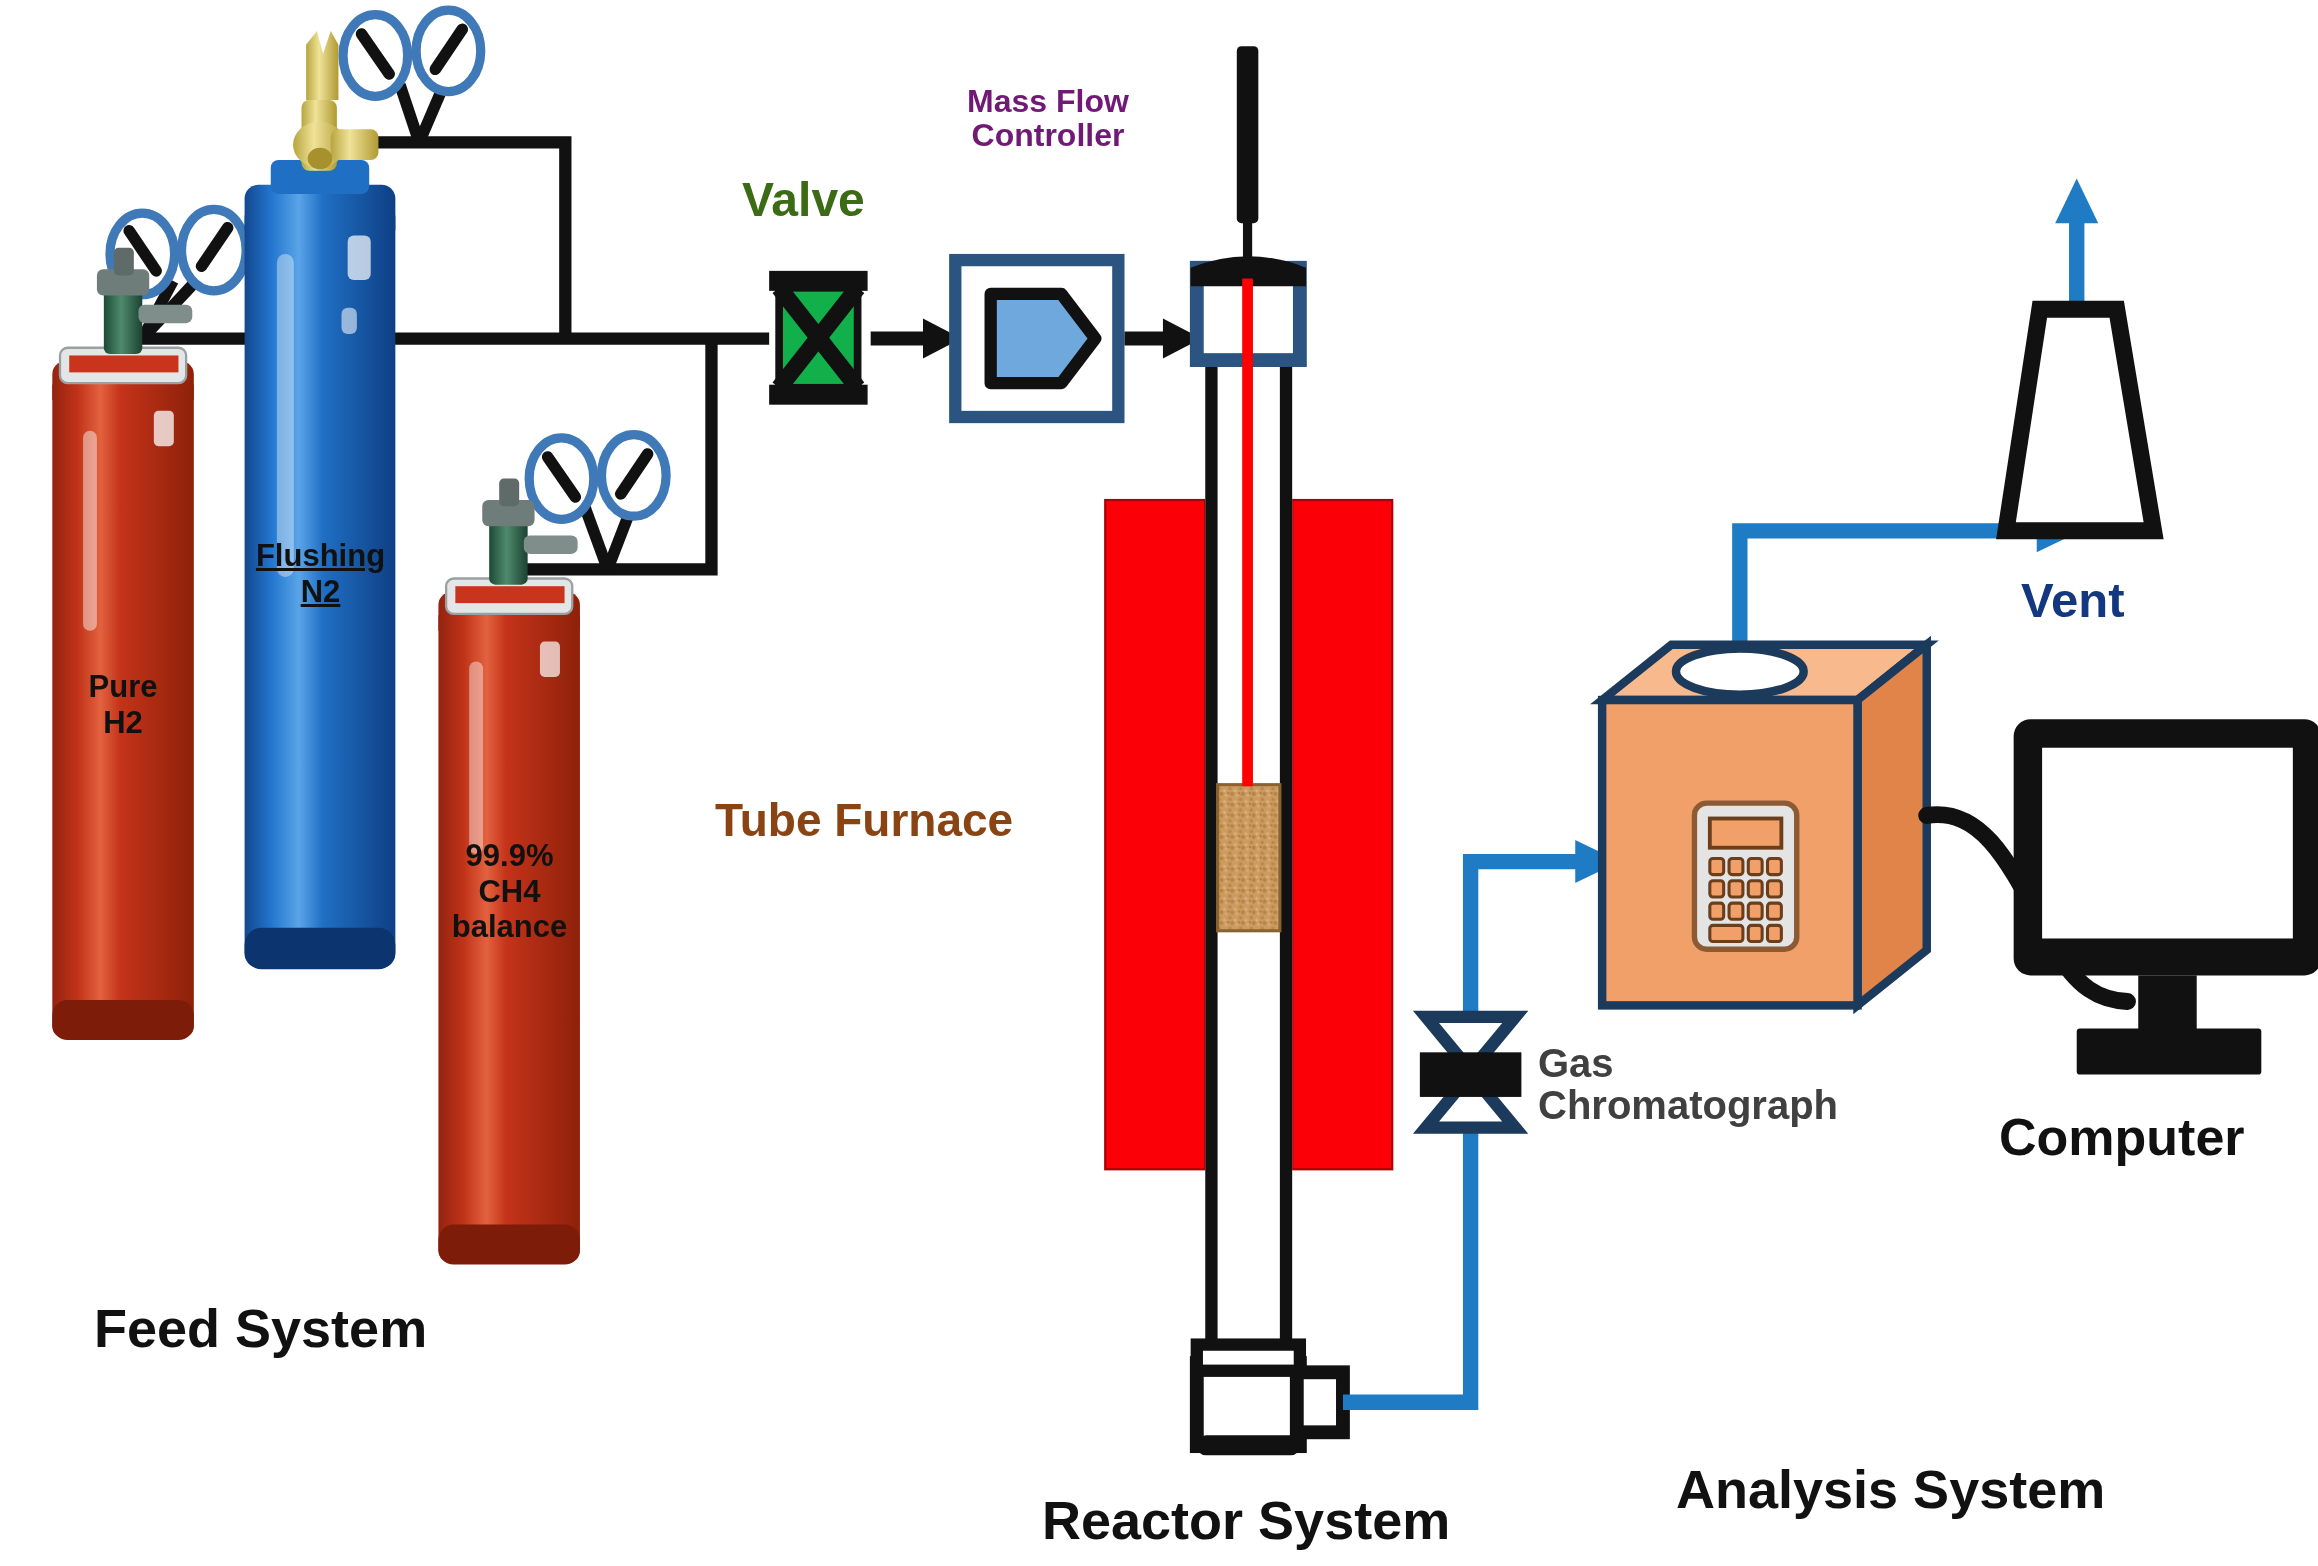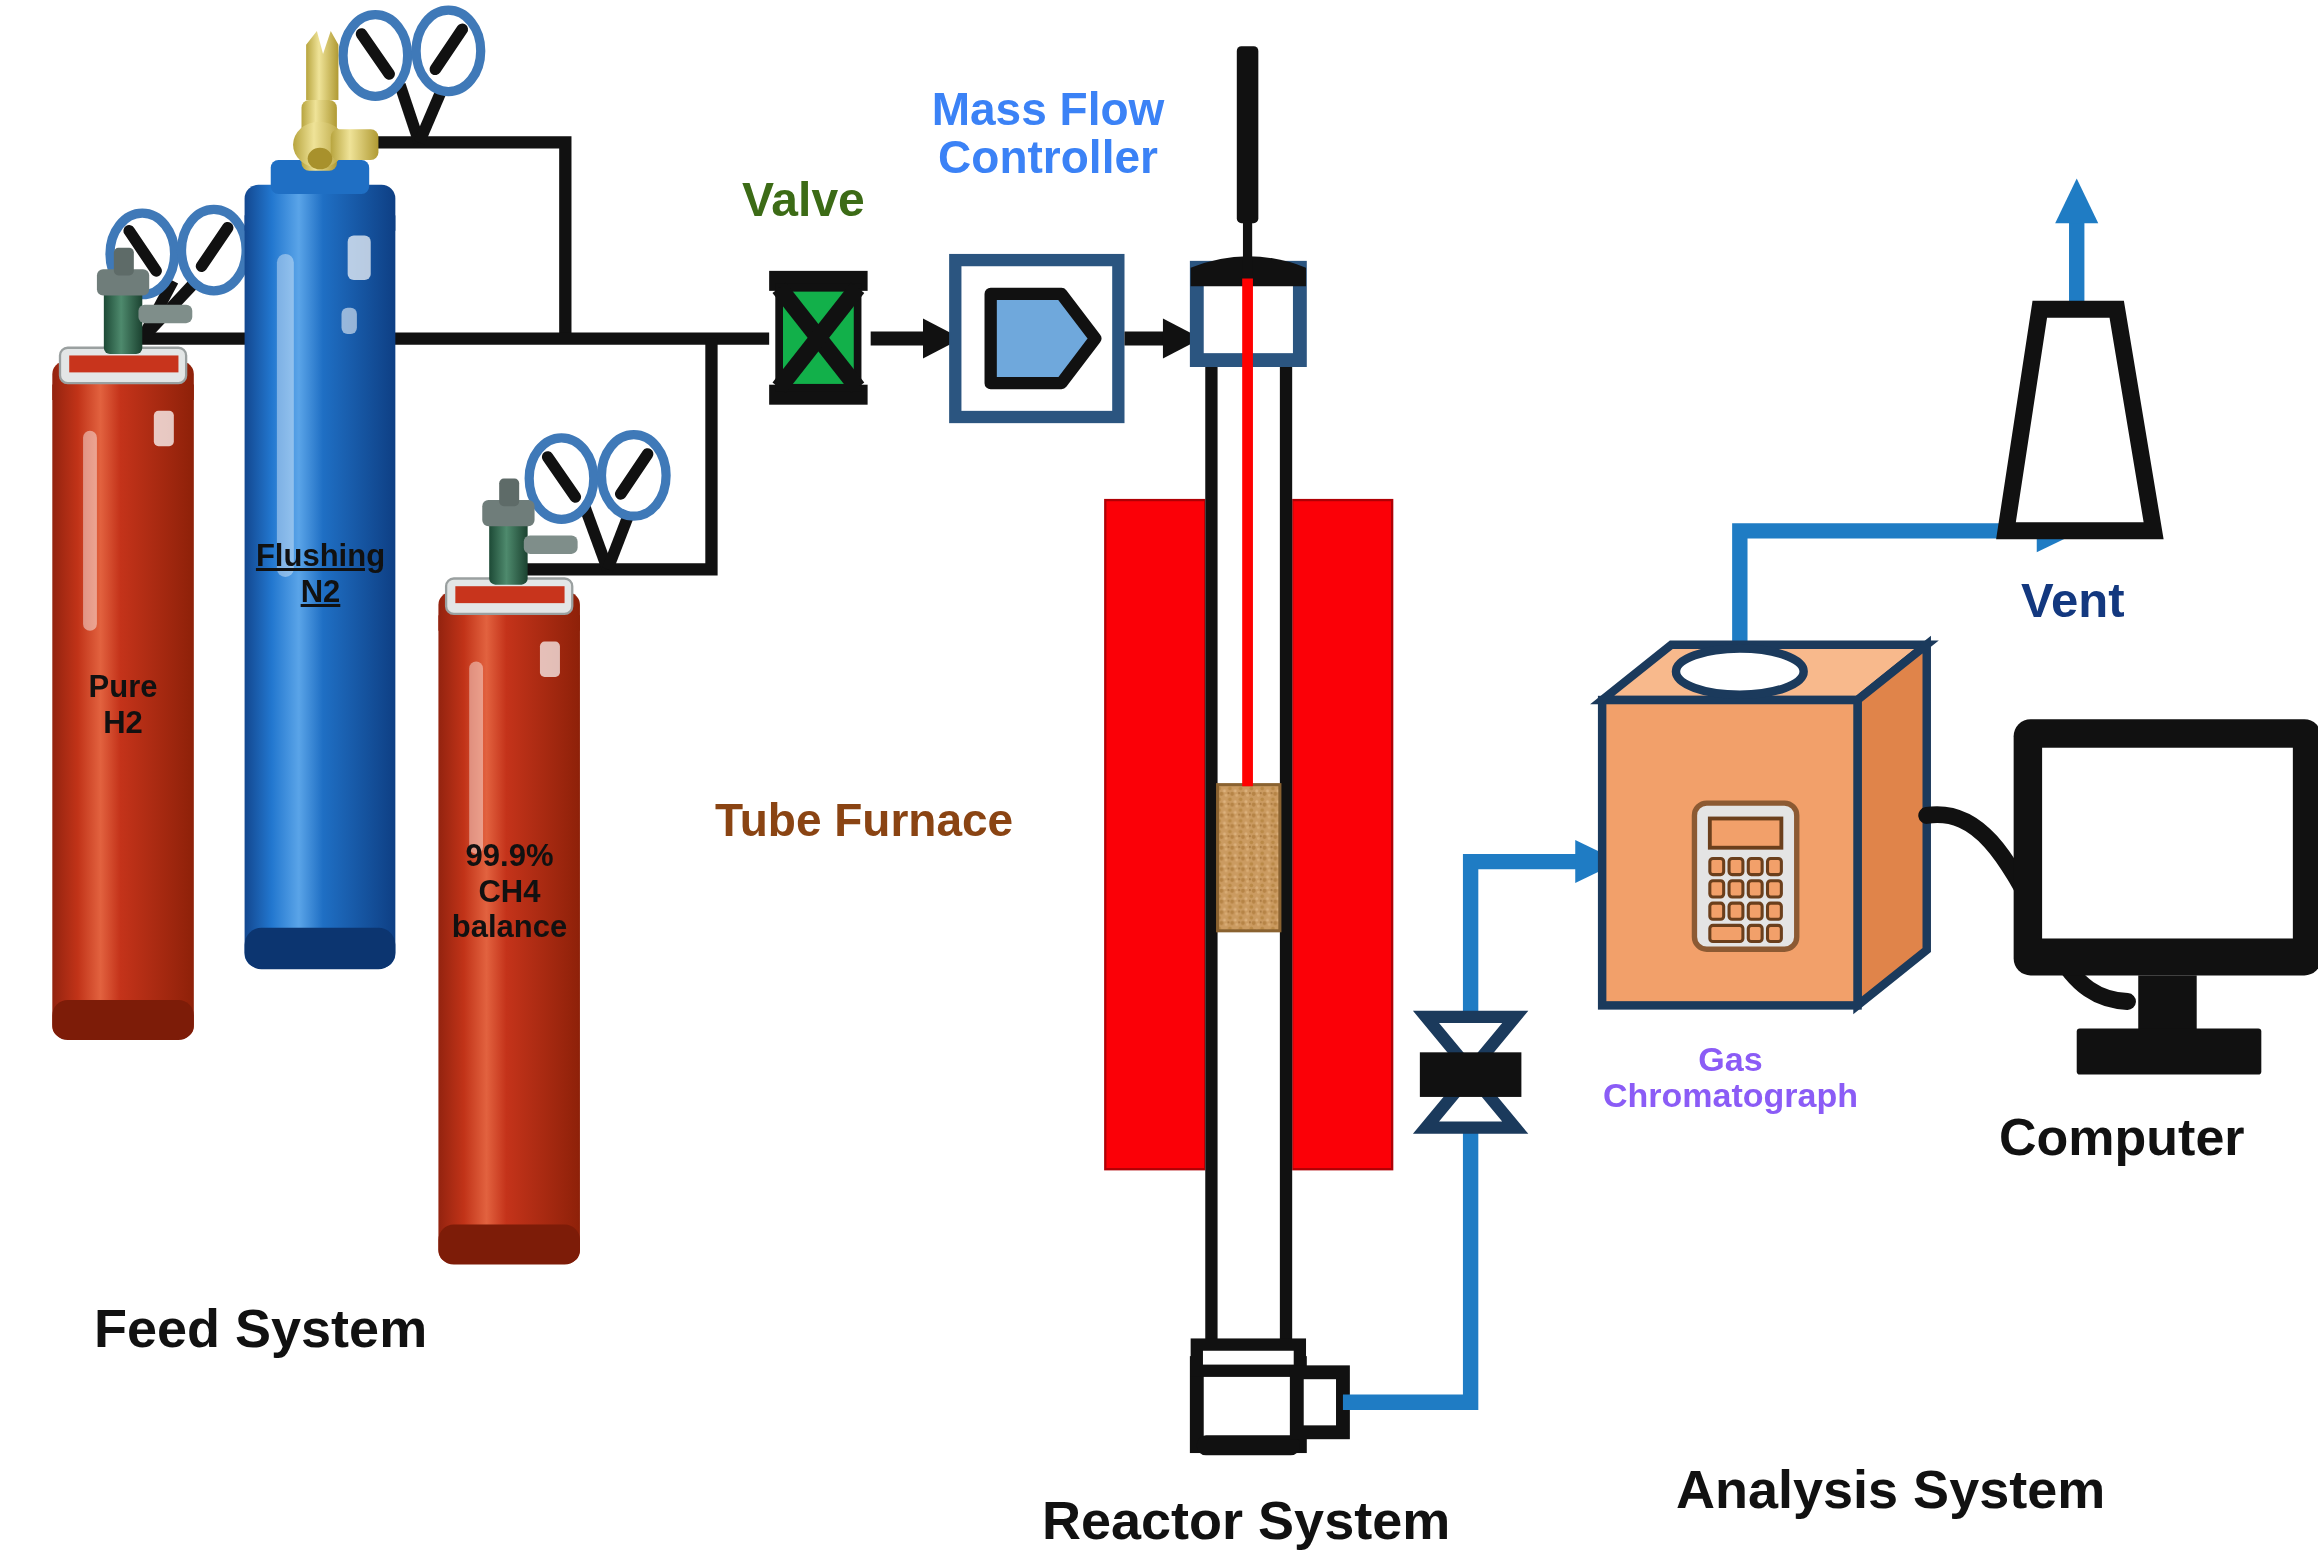--- a/index.html
+++ b/index.html
@@ -269,29 +269,29 @@
 
   <div class="cyl-lbl" style="left:245px;top:538px;width:151px;font-size:31px;white-space:pre-line;text-decoration:underline;">Flushing
 N2</div>
 
   <div class="cyl-lbl" style="left:431px;top:838px;width:157px;font-size:31px;white-space:pre-line;">99.9%
 CH4
 balance</div>
 
   <div class="lbl" style="left:742px;top:175px;font-size:48px;color:#3c6b16;">Valve</div>
 
-  <div class="lbl" style="left:921px;top:85px;width:254px;text-align:center;font-size:46px;color:#3b82f6;">Mass Flow
+  <div class="lbl" style="left:921px;top:85px;width:254px;text-align:center;font-size:32px;color:#701a75;">Mass Flow
 Controller</div>
 
 
   <div class="lbl" style="left:715px;top:796px;font-size:46px;color:#8a4413;">Tube Furnace</div>
 
   <div class="lbl" style="left:2021px;top:575px;font-size:49px;color:#13387f;">Vent</div>
 
-  <div class="lbl" style="left:1538px;top:1042px;width:385px;text-align:center;font-size:34px;color:#8b5cf6;">Gas
+  <div class="lbl" style="left:1538px;top:1042px;width:385px;text-align:left;font-size:40px;color:#404040;">Gas
 Chromatograph</div>
 
   <div class="lbl" style="left:1999px;top:1069px;font-size:52px;color:#111111;margin-top:41px;">Computer</div>
 
   <div class="lbl" style="left:94px;top:1300px;font-size:54px;color:#111111;">Feed System</div>
 
   <div class="lbl" style="left:1042px;top:1492px;font-size:54px;color:#111111;">Reactor System</div>
 
   <div class="lbl" style="left:1676px;top:1461px;font-size:54px;color:#111111;">Analysis System</div>
 

